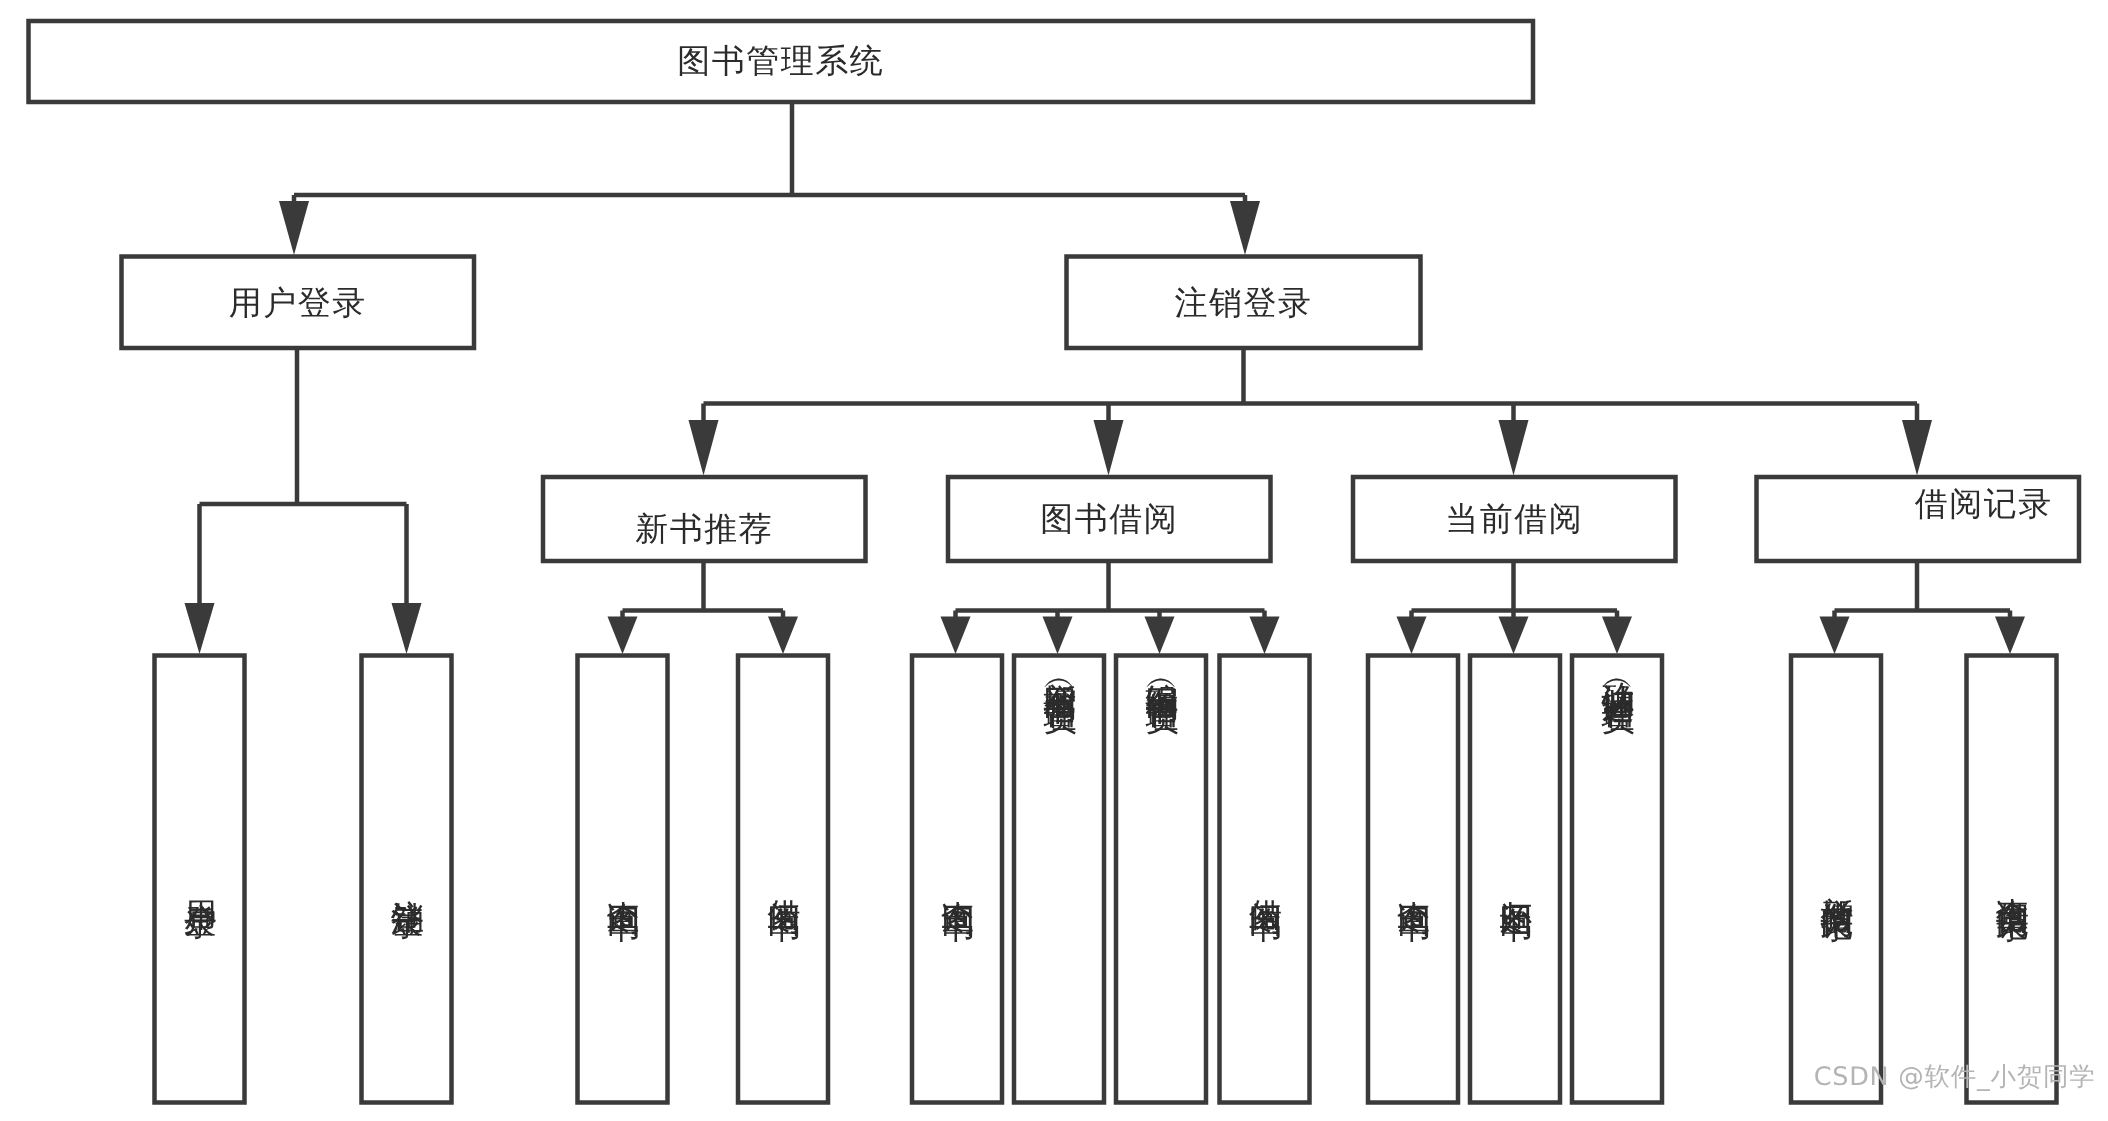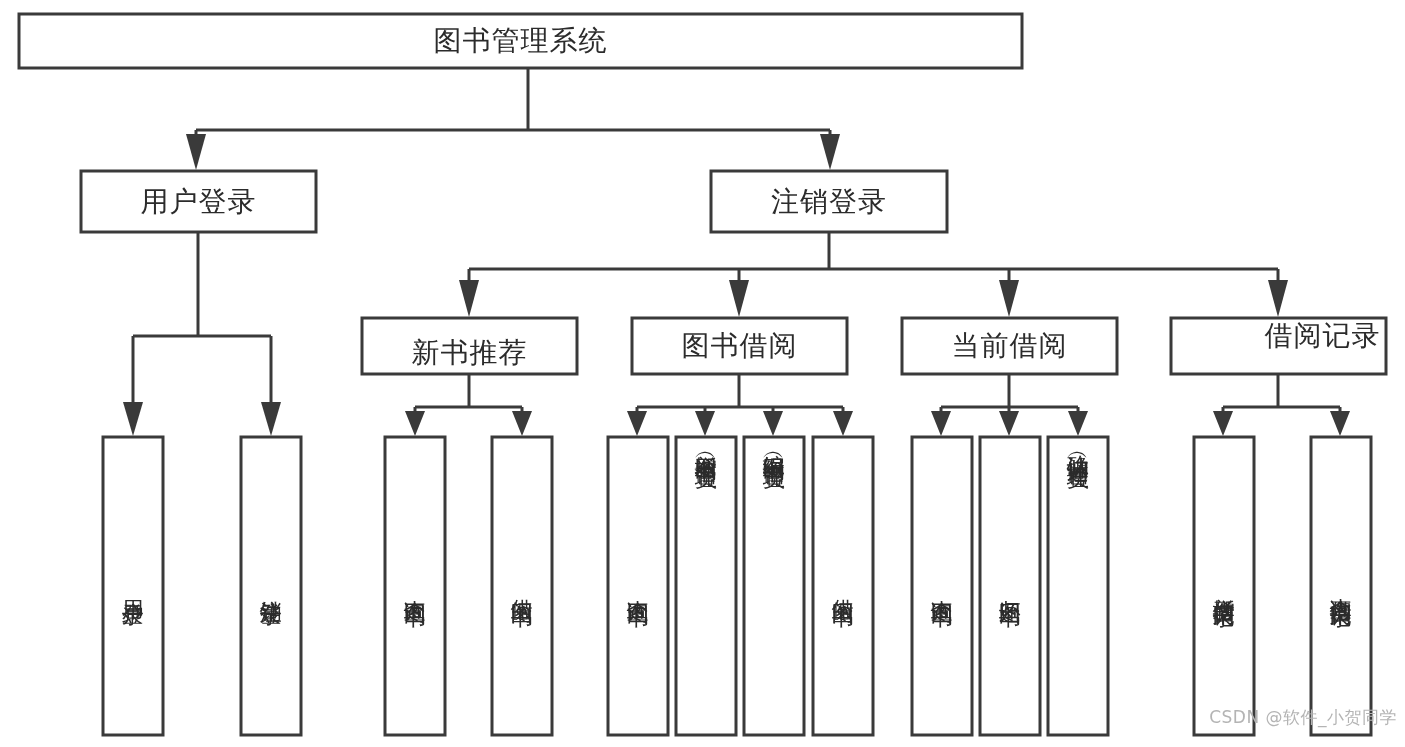--- a/index.html
+++ b/index.html
@@ -55,21 +55,21 @@
     letter-spacing: 2px;
     white-space: nowrap;
     pointer-events: none;
   }
   .hlabel-wrap {
     position: absolute;
     display: flex;
     align-items: center;
     justify-content: center;
     font-family: "DejaVu Sans", "Liberation Sans", sans-serif;
-    font-size: 28px;
+    font-size: 22px;
     color: #2b2b2b;
     letter-spacing: 1px;
     white-space: nowrap;
     pointer-events: none;
   }
   #watermark {
     position: absolute;
     right: 8px;
     bottom: 18px;
     font-family: "DejaVu Sans", "Liberation Sans", sans-serif;

